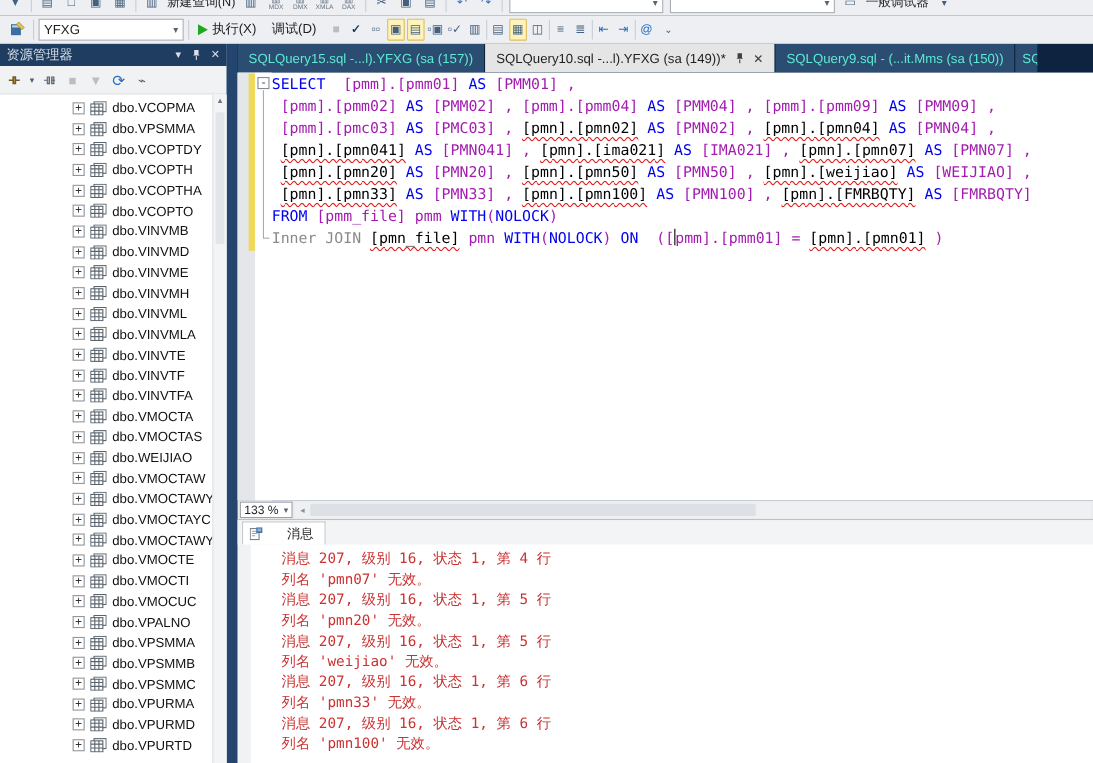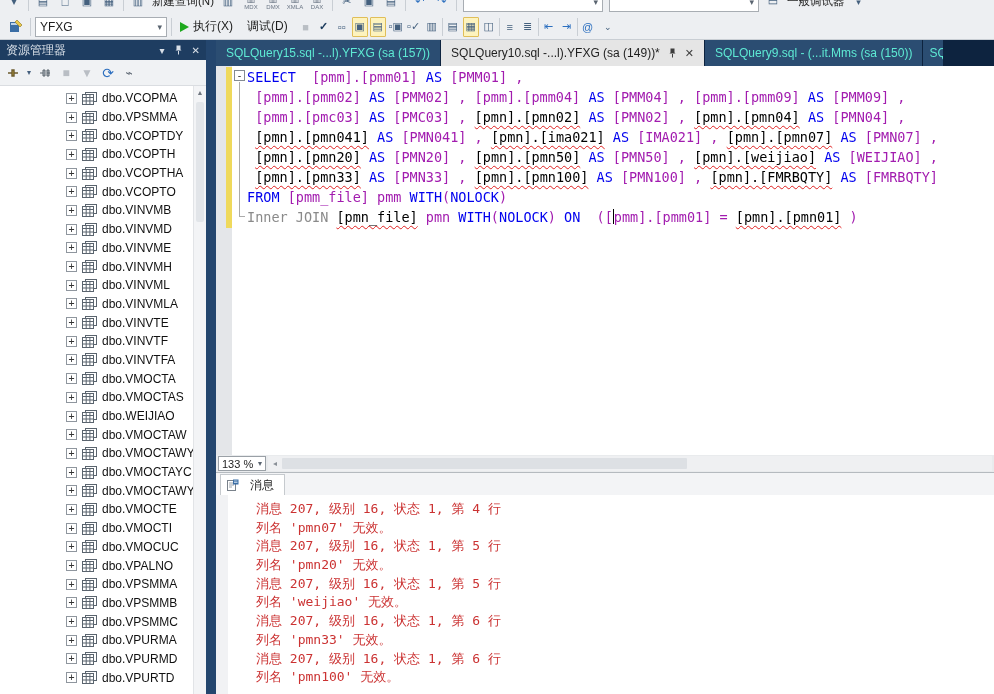--- a/index.html
+++ b/index.html
@@ -106,21 +106,21 @@
   .hstrack { flex:1; height:15px; margin:1px 2px 1px 0; background:#EFF0F2;
     position:relative; display:flex; align-items:center; }
   .hstrack .arr { width:14px; text-align:center; font-size:8px; color:#8A9098; }
   .hstrack .thumb { height:11px; width:56%; background:#DDE0E4; border-radius:1px; }
 
   .msgs { height:222px; flex:none; background:#fff; border-top:1px solid #B5BABF;
     display:flex; flex-direction:column; }
   .msgs-tabs { height:22px; flex:none; background:#F3F4F6; display:flex;
     align-items:flex-end; padding-left:4px; }
   .msgs-tab { height:21px; background:#fff; border:1px solid #C6CACE;
-    border-bottom:none; display:flex; align-items:center; gap:11px;
+    border-bottom:none; display:flex; align-items:center; gap:22px;
     padding:0 10px 0 6px; font-size:12px; color:#1E1E1E; }
   .msgs-body { flex:1; position:relative; overflow:hidden; padding-top:5px; }
   .msgs-gutter { position:absolute; left:0; top:0; bottom:0; width:12px;
     background:#F1F2F4; }
   .msg-line { font-family:"DejaVu Sans Mono", monospace; font-size:13px;
     height:18.7px; line-height:18.7px; color:#CB3232; padding-left:40px;
     white-space:pre; }
 
   svg { display:block; }
 </style>

